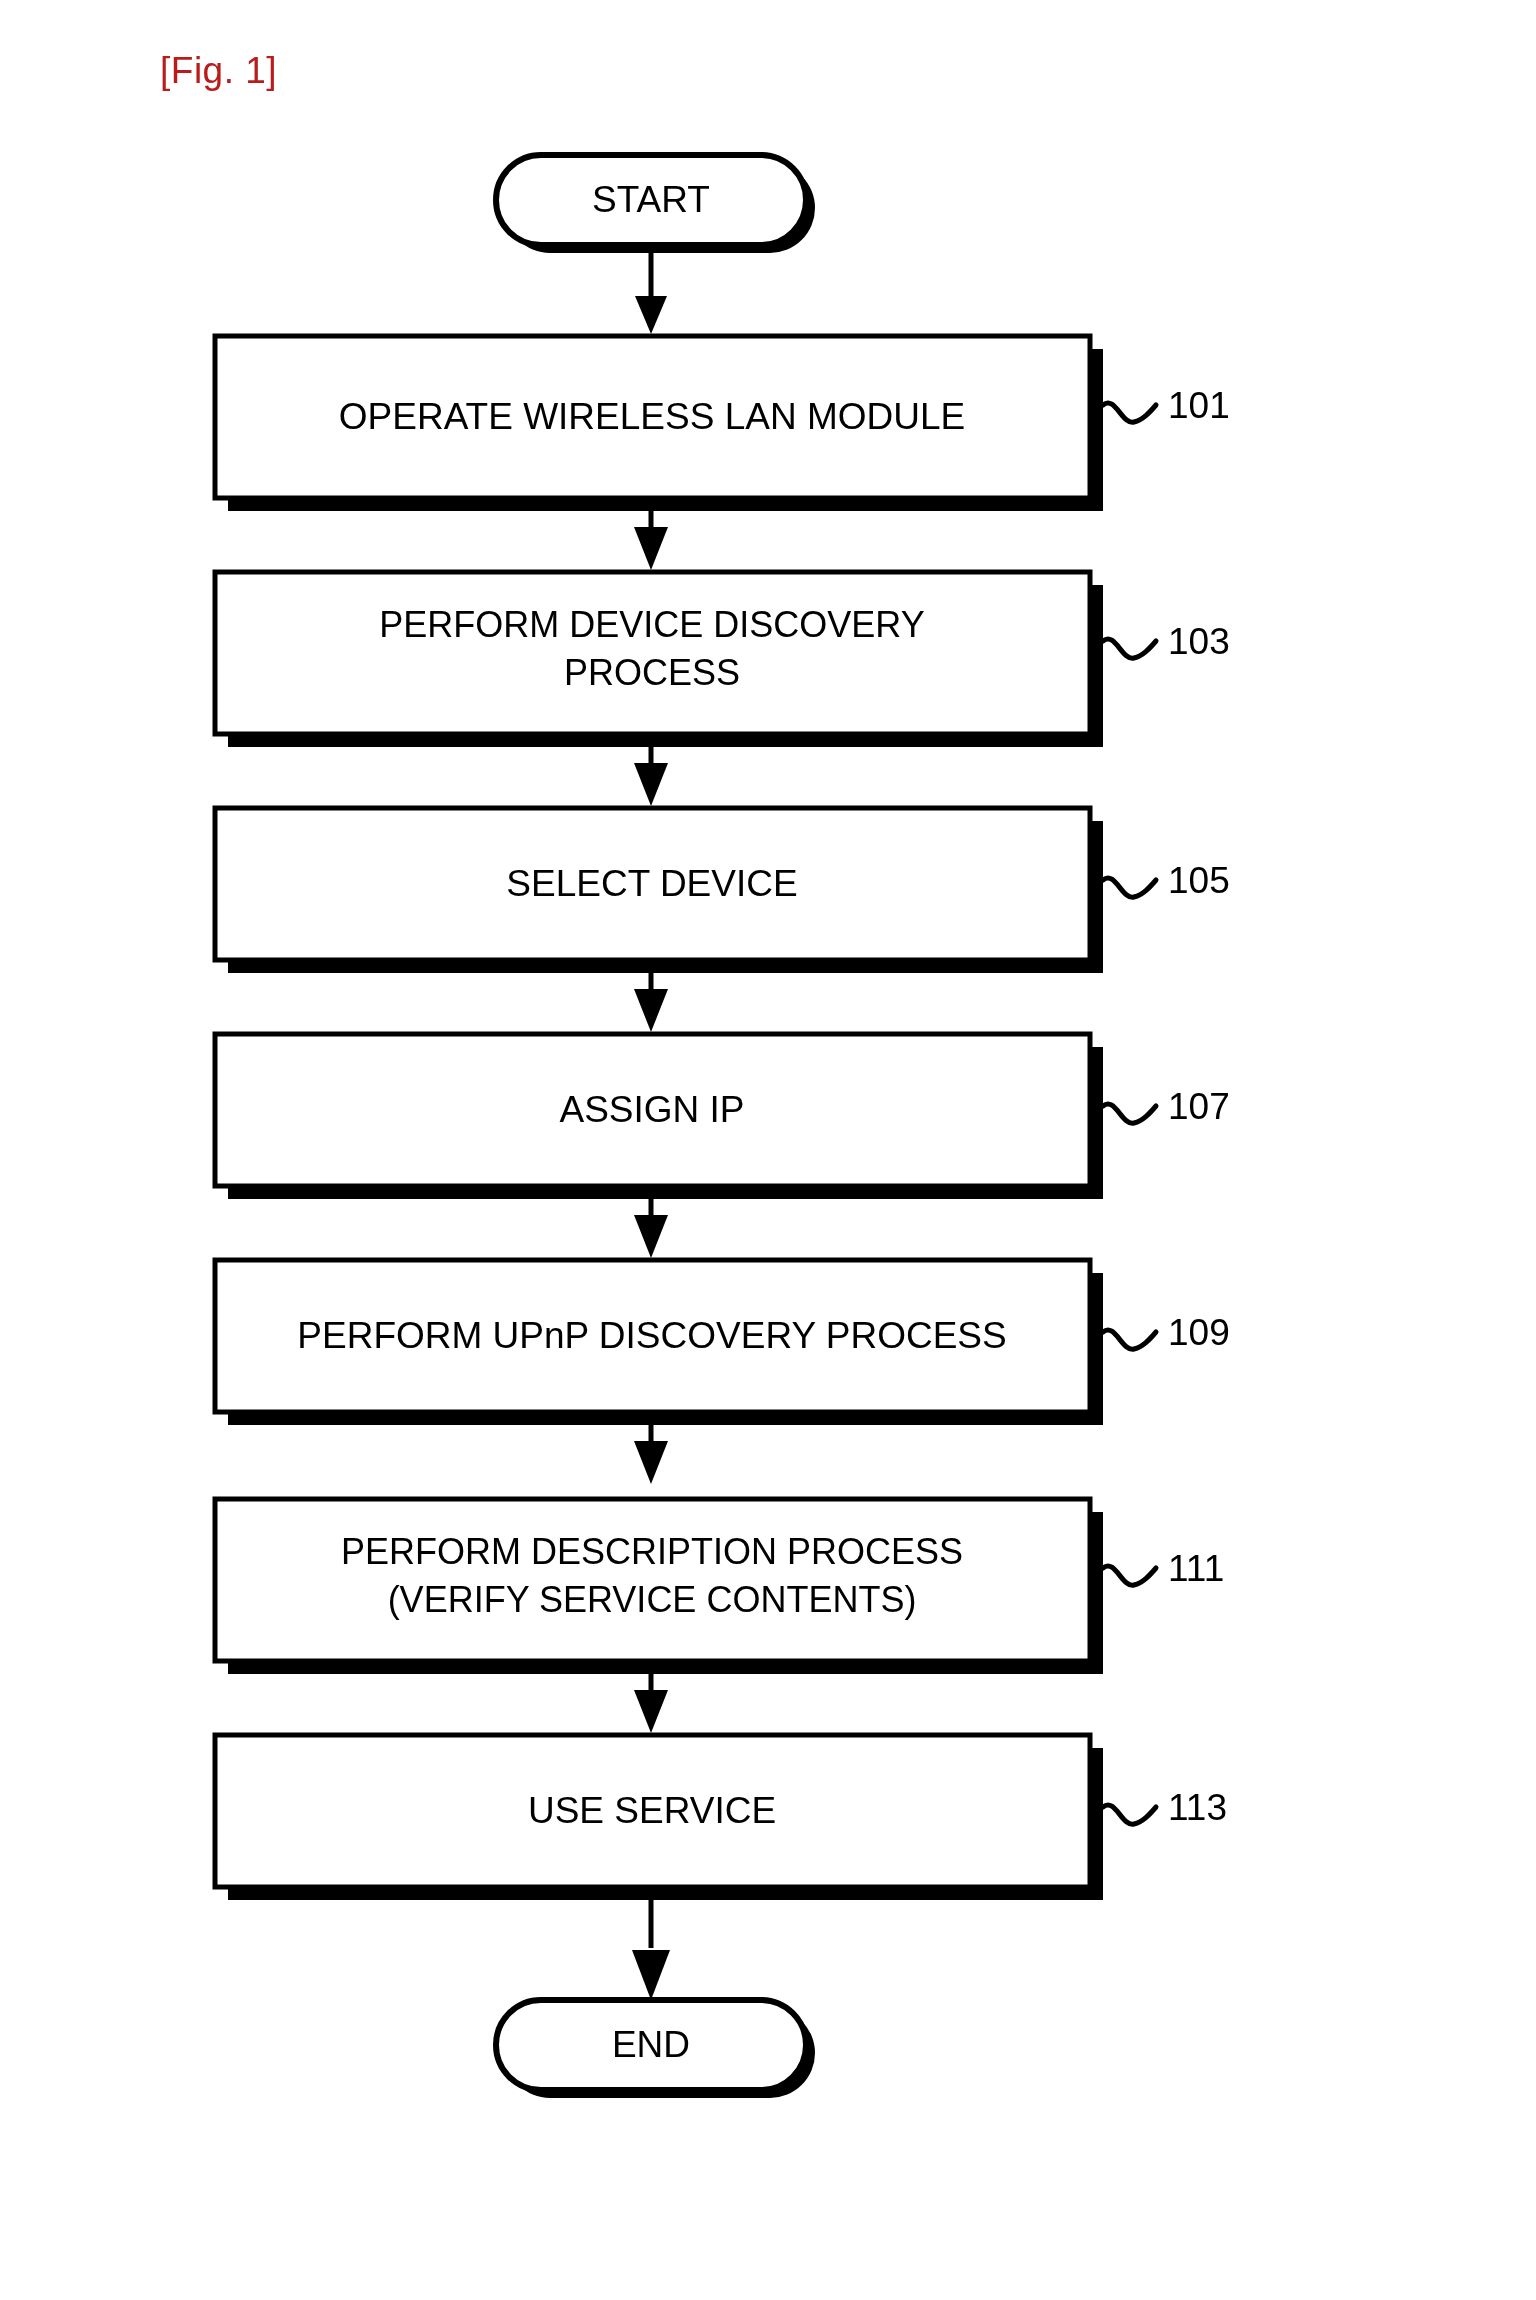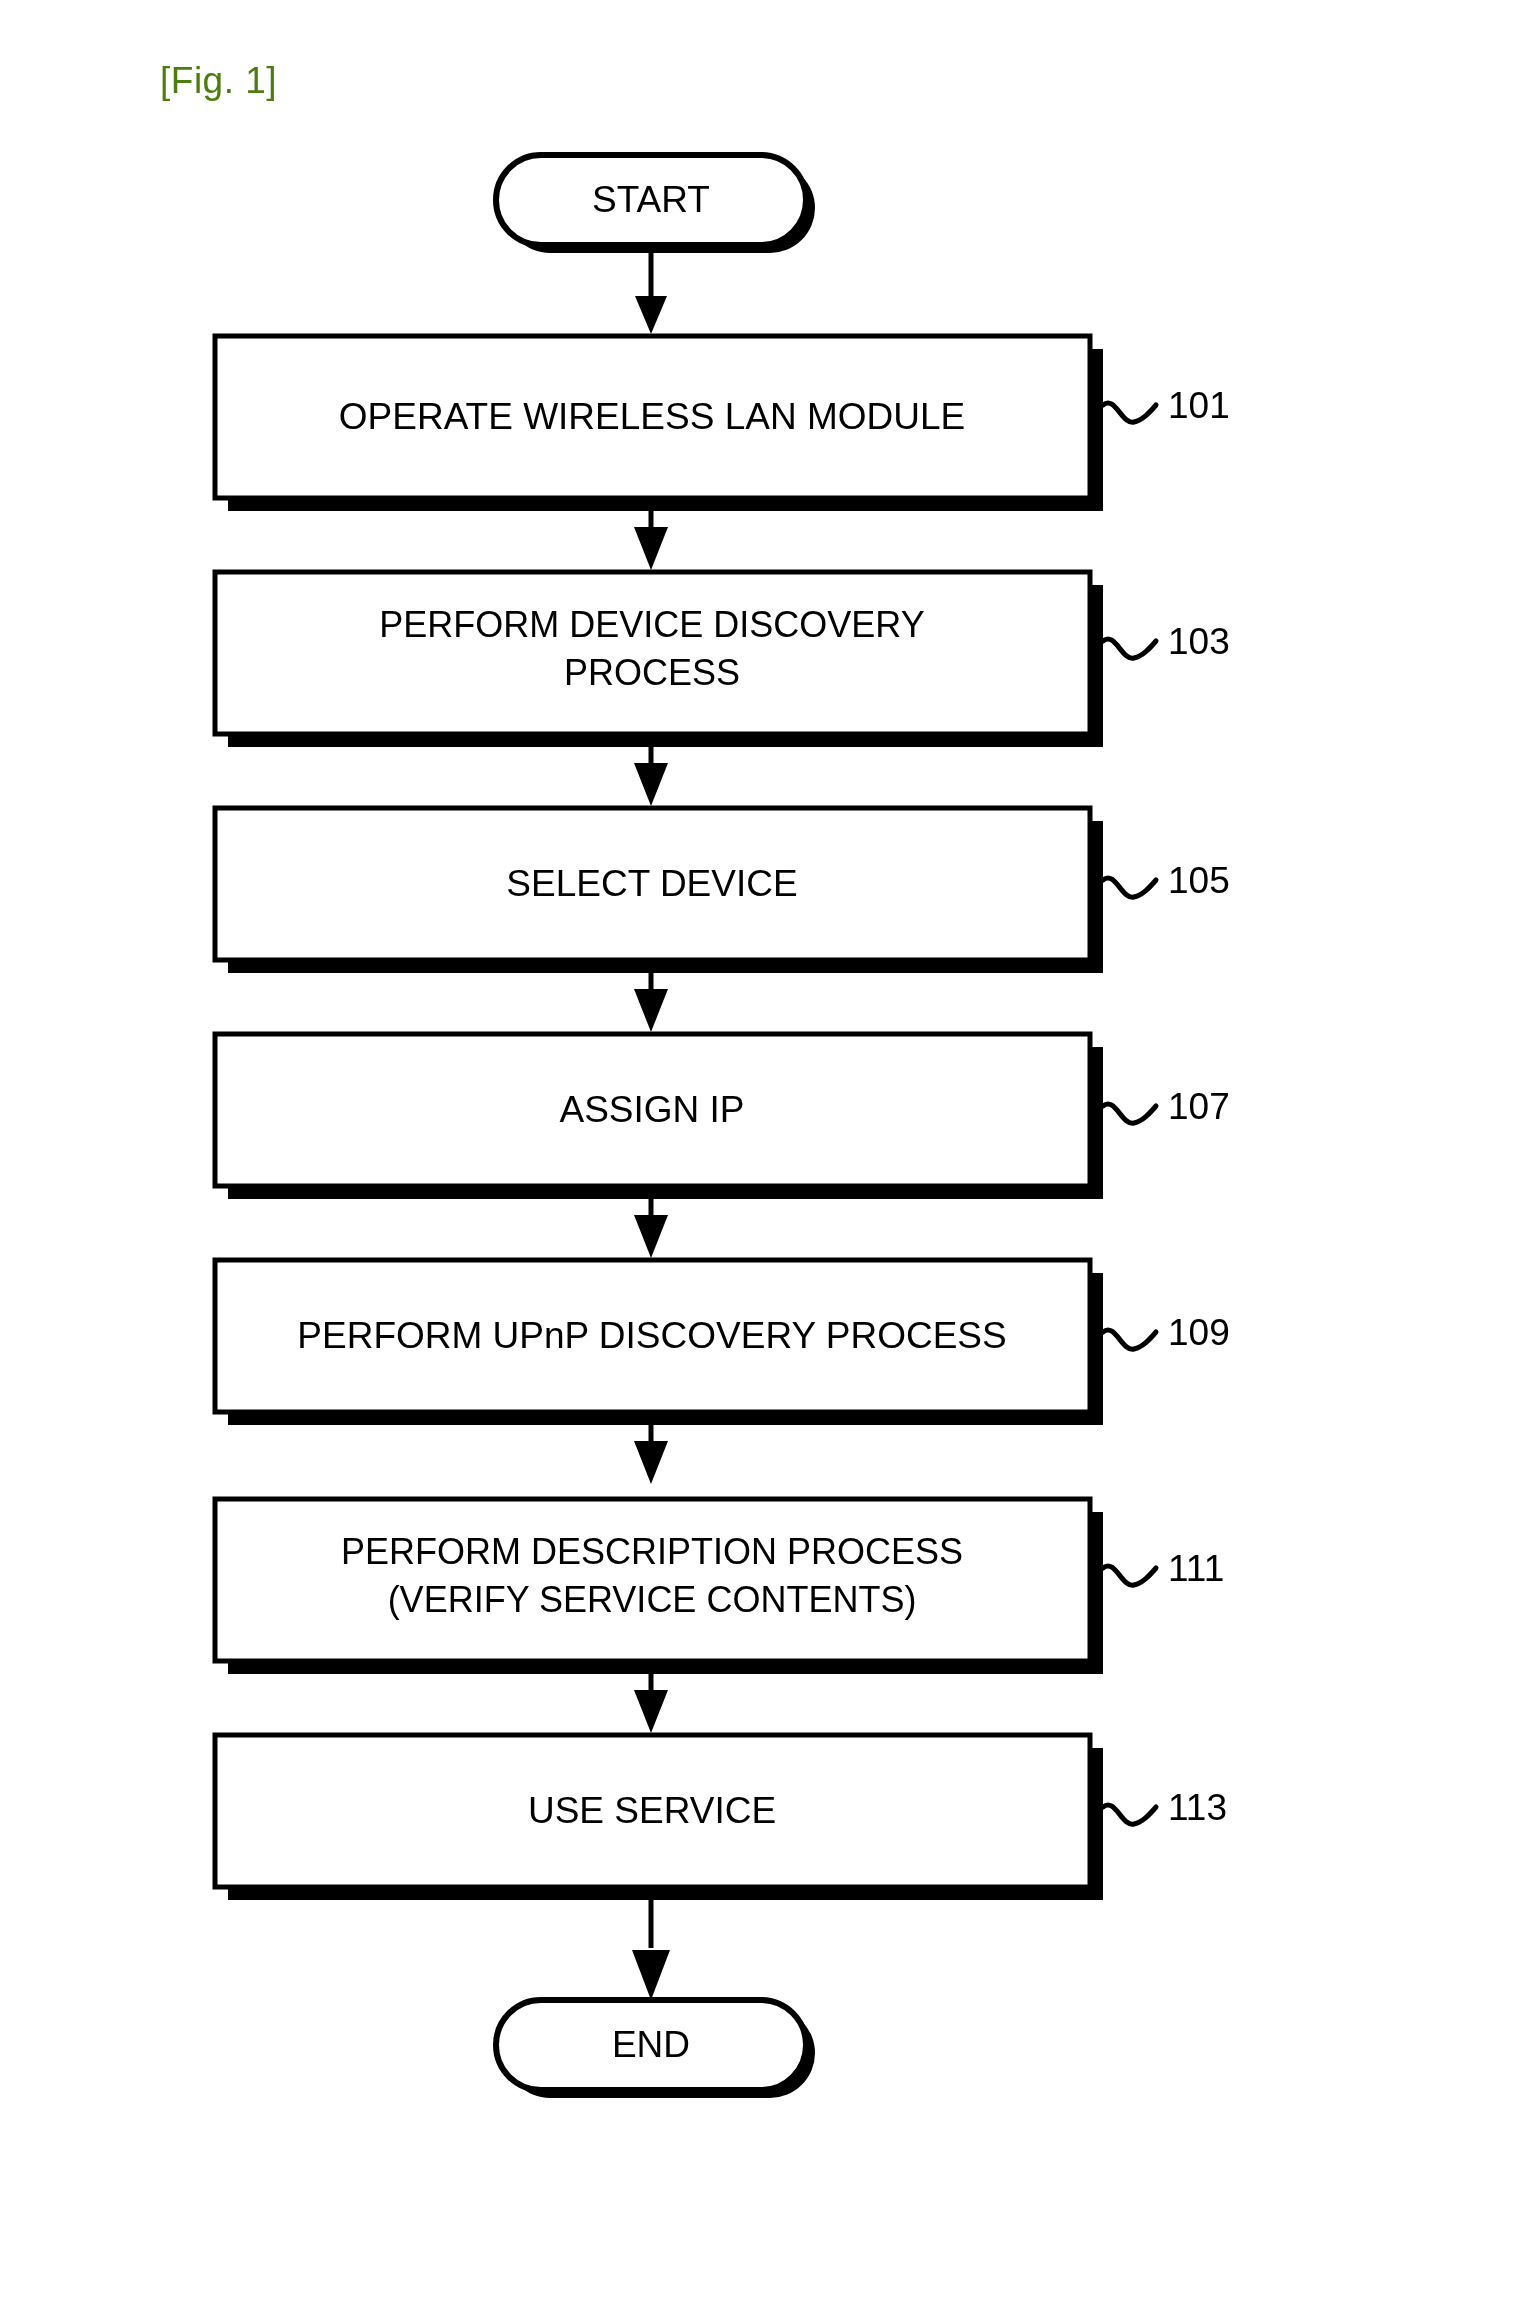--- a/index.html
+++ b/index.html
@@ -18,24 +18,24 @@
   }
   #page {
     position: relative;
     width: 1536px;
     height: 2300px;
     background: #ffffff;
   }
   .fig-label {
     position: absolute;
     left: 160px;
-    top: 60px;
+    top: 50px;
     font-size: 37px;
     letter-spacing: 0.5px;
-    color: #4d7c0f;
+    color: #b91c1c;
     white-space: nowrap;
   }
   
   .flow-svg {
     position: absolute;
     left: 0;
     top: 0;
     width: 1536px;
     height: 2300px;
     display: block;

